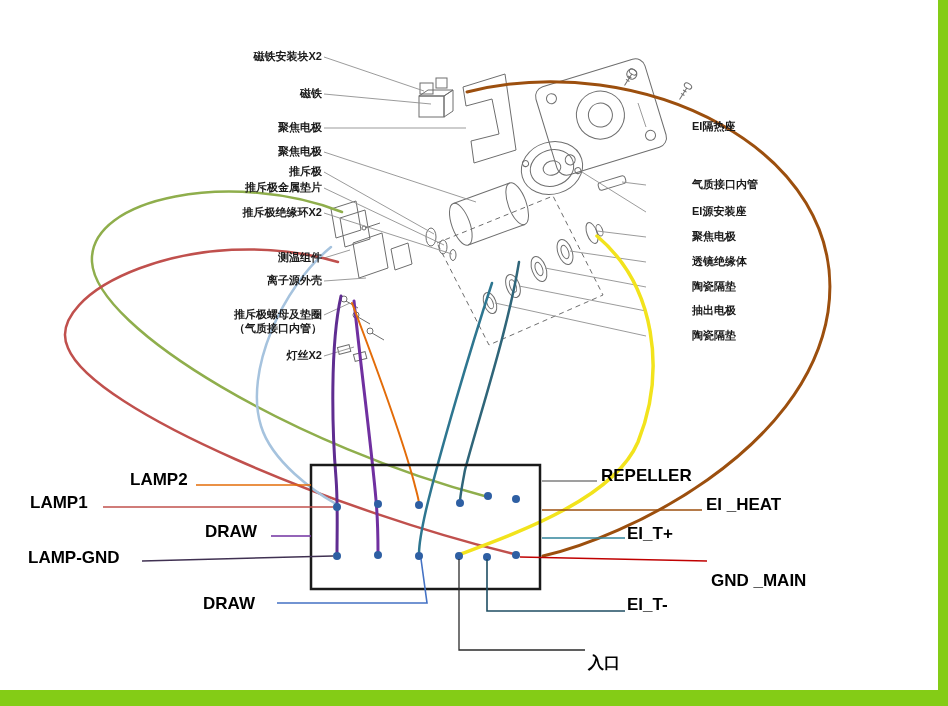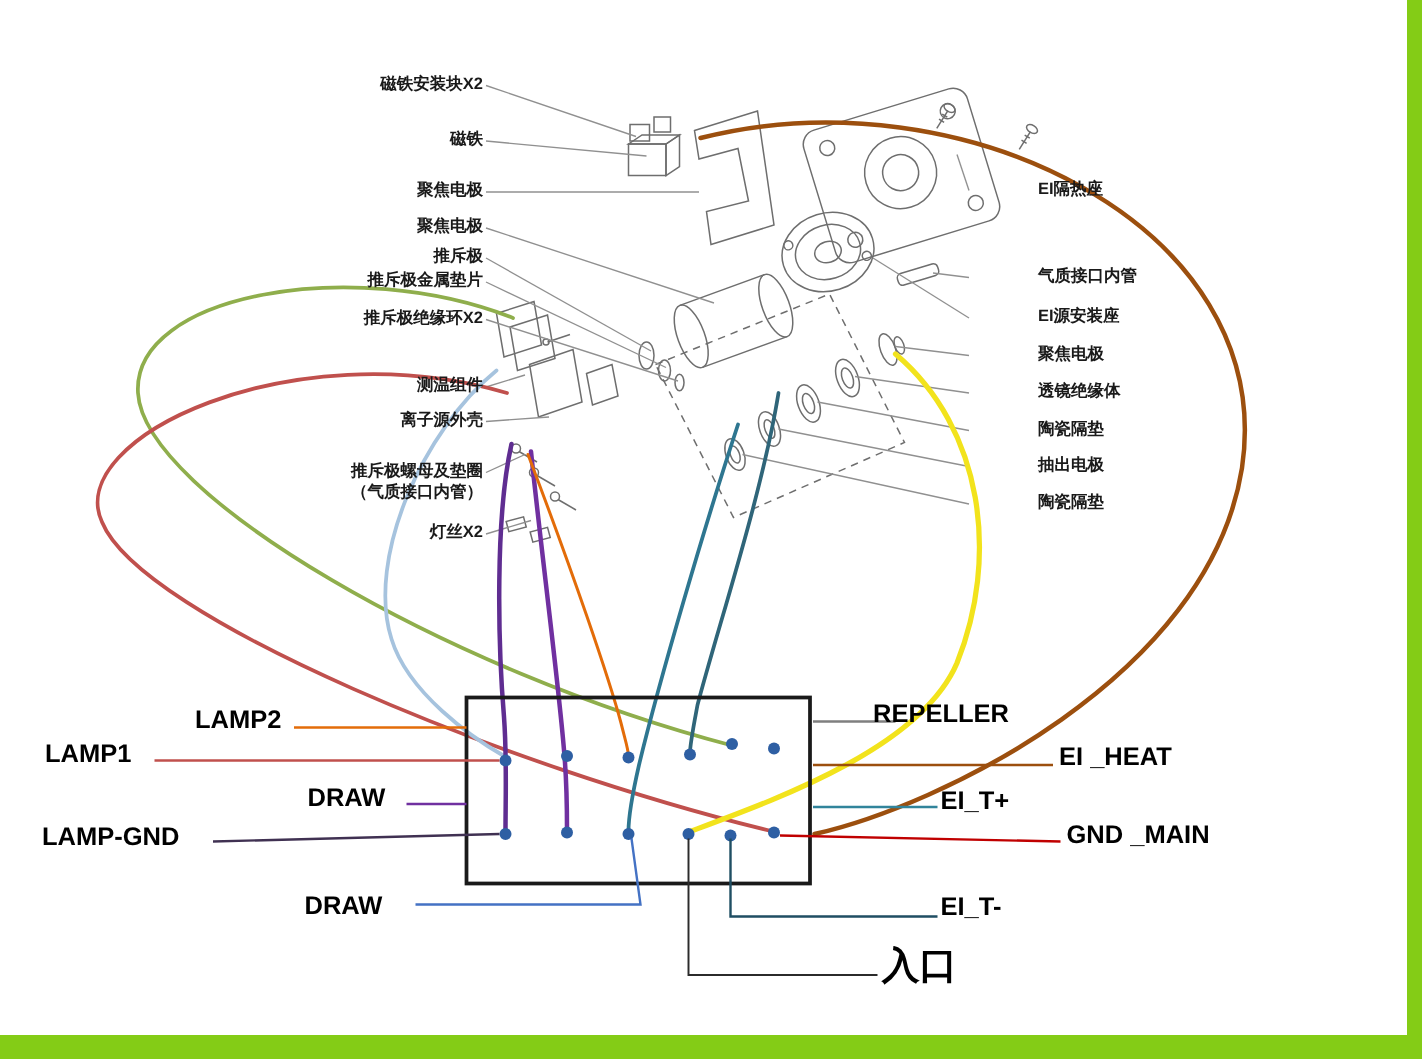--- a/index.html
+++ b/index.html
@@ -16,21 +16,21 @@
   .part-label {
     position:absolute; font-size:11px; line-height:13px; font-weight:600;
     color:#1a1a1a; white-space:nowrap;
   }
   .part-label.pl-left { left:172px; width:150px; text-align:right; }
   .part-label.pl-right { left:692px; text-align:right; }
   .pin-label {
     position:absolute; font-size:17px; line-height:20px; font-weight:700;
     color:#000; white-space:nowrap;
   }
-  .pin-label.big { font-size:25px; }
+  .pin-label.big { font-size:16px;margin-top:19px; }
 </style>
 </head>
 <body>
 
 <div class="stage">
   <div class="canvas"></div>
 
   <svg class="overlay" width="948" height="706" viewBox="0 0 948 706">
 
     <g fill="none" stroke-width="1" stroke="#6e6e6e">
@@ -231,19 +231,19 @@
   <div class="part-label pl-right" style="top:280px">陶瓷隔垫</div>
   <div class="part-label pl-right" style="top:304px">抽出电极</div>
   <div class="part-label pl-right" style="top:329px">陶瓷隔垫</div>
 
   <div class="pin-label" style="left:130px; top:470px">LAMP2</div>
   <div class="pin-label" style="left:30px;  top:493px">LAMP1</div>
   <div class="pin-label" style="left:205px; top:522px">DRAW</div>
   <div class="pin-label" style="left:28px;  top:548px">LAMP-GND</div>
   <div class="pin-label" style="left:203px; top:594px">DRAW</div>
 
-  <div class="pin-label" style="left:582px; top:466px">REPELLER</div>
+  <div class="pin-label" style="left:601px; top:466px">REPELLER</div>
   <div class="pin-label" style="left:706px; top:495px">EI _HEAT</div>
   <div class="pin-label" style="left:627px; top:524px">EI_T+</div>
-  <div class="pin-label" style="left:711px; top:547px">GND _MAIN</div>
+  <div class="pin-label" style="left:711px; top:571px">GND _MAIN</div>
   <div class="pin-label" style="left:627px; top:595px">EI_T-</div>
   <div class="pin-label big" style="left:588px; top:634px">入口</div>
 </div>
 
 </body></html>

